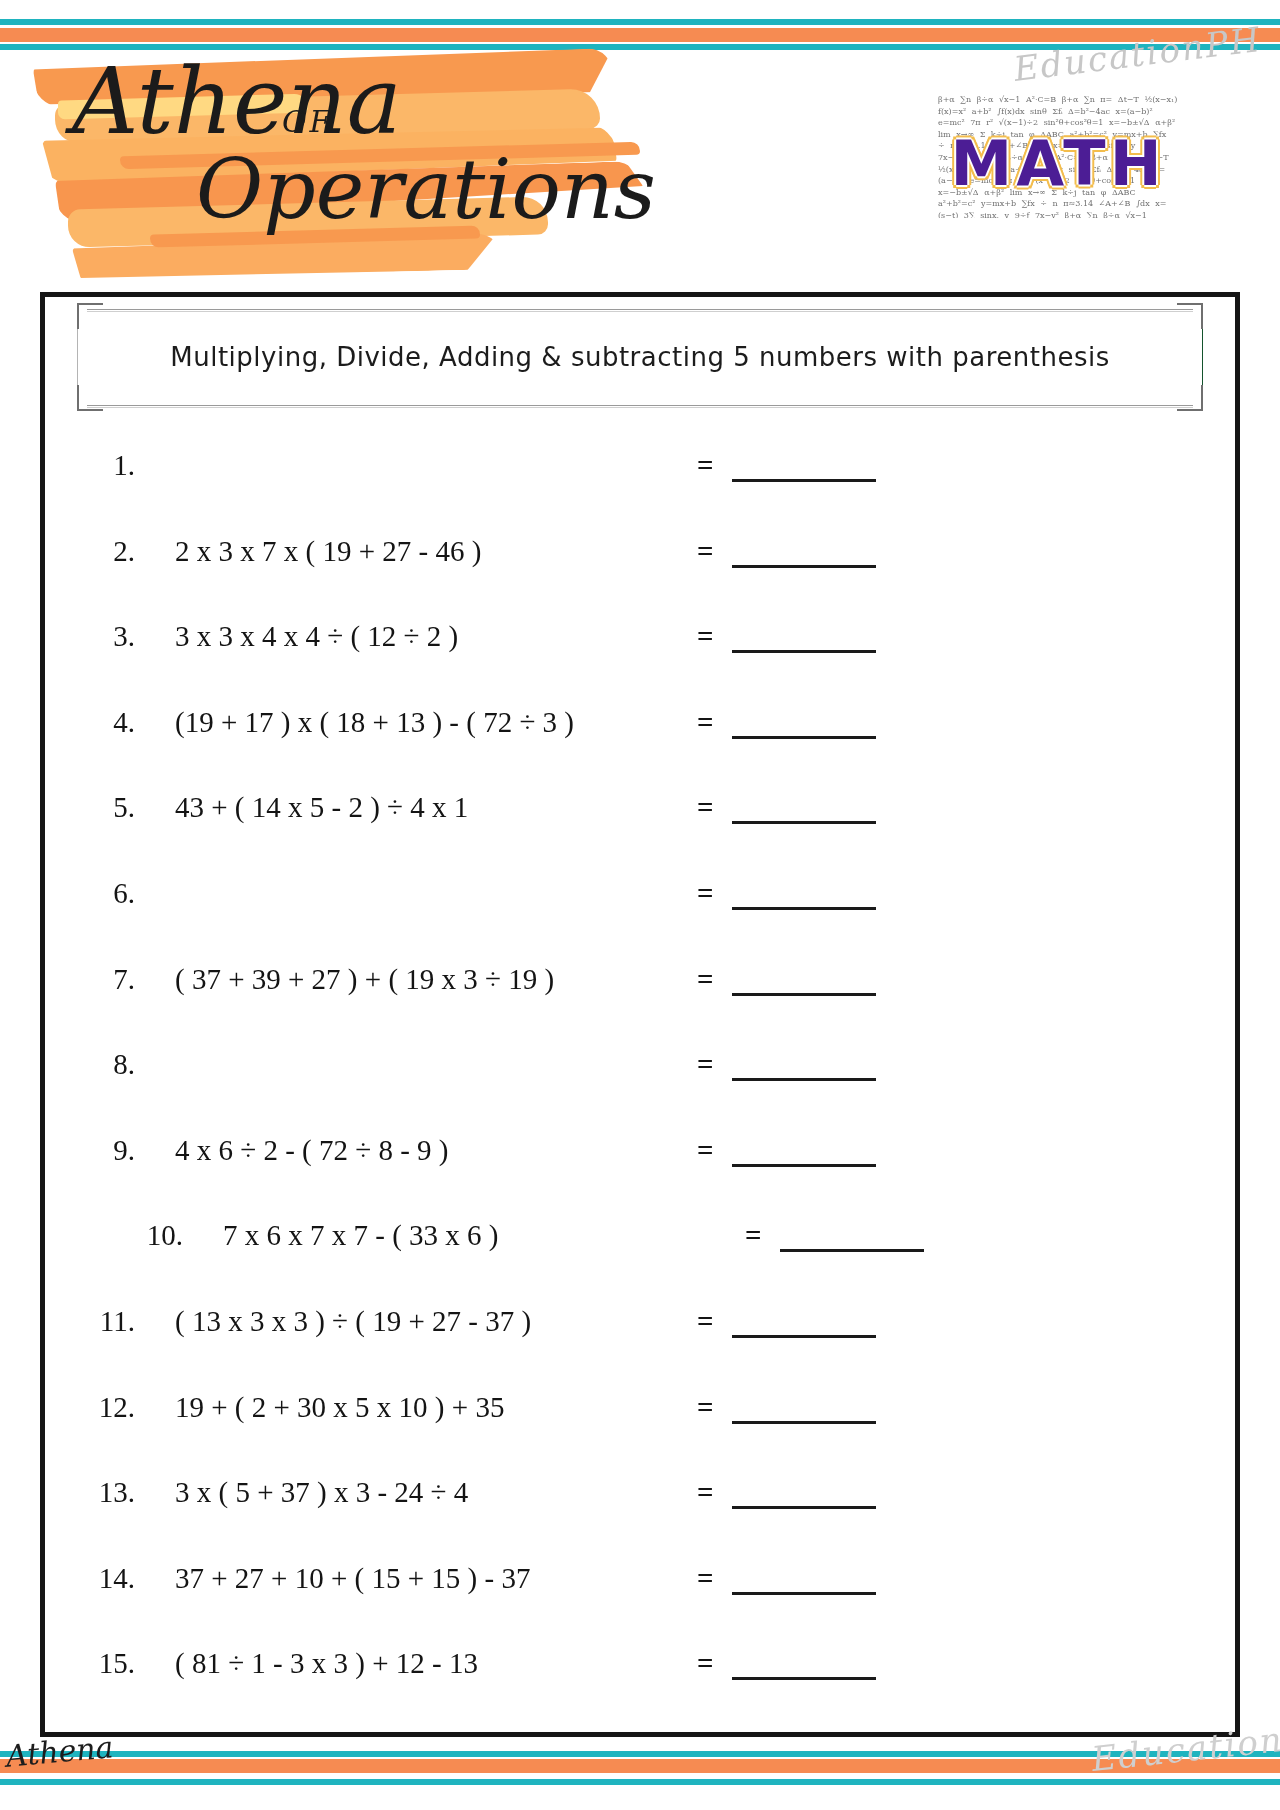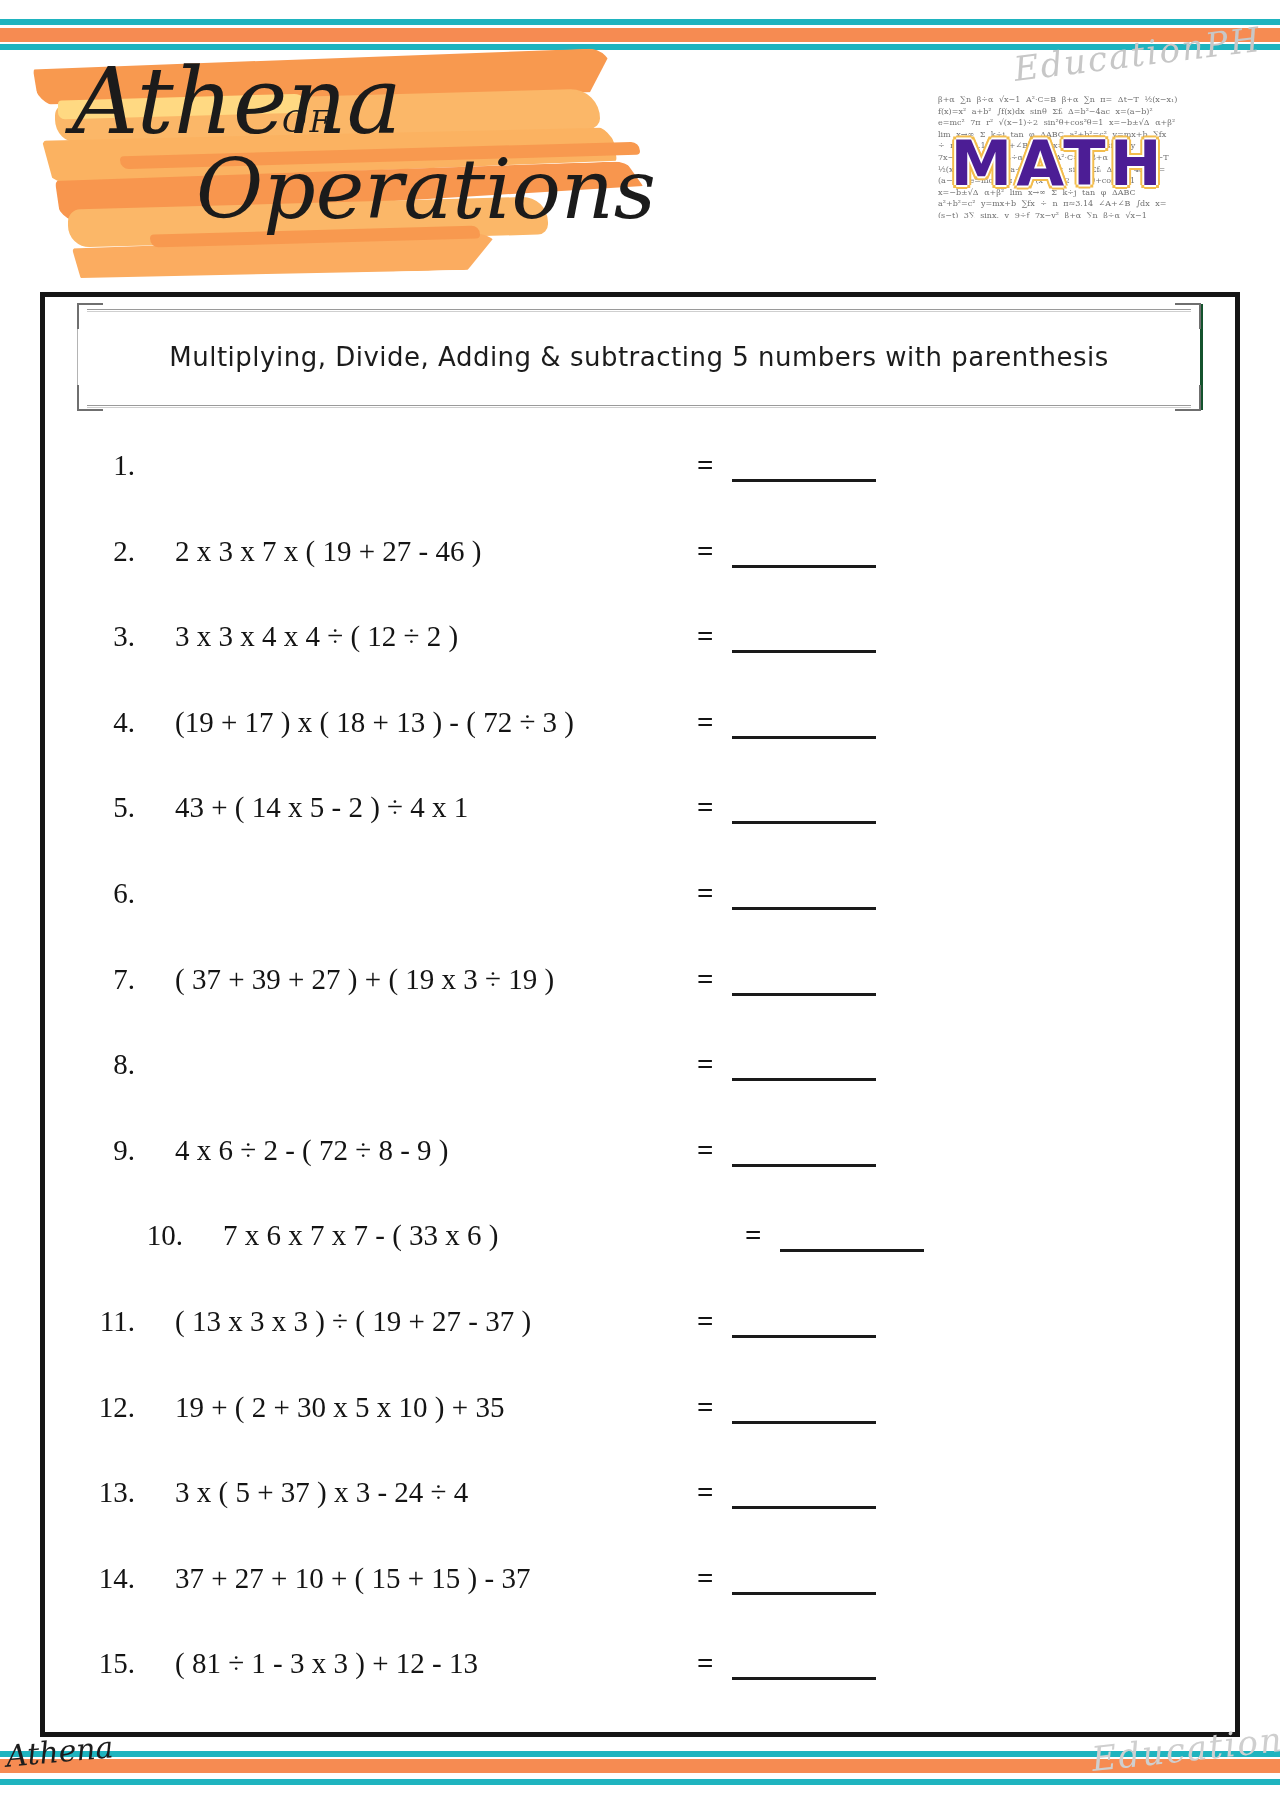--- a/index.html
+++ b/index.html
@@ -52,21 +52,21 @@
                  -2px 0 0 #fff, 2px 0 0 #fff, 0 -2px 0 #fff, 0 2px 0 #fff,
                  -4px 0 0 #f3bd4d, 4px 0 0 #f3bd4d, 0 -4px 0 #f3bd4d, 0 4px 0 #f3bd4d,
                  -3px -3px 0 #f3bd4d, 3px -3px 0 #f3bd4d, -3px 3px 0 #f3bd4d, 3px 3px 0 #f3bd4d; }
 
   
   .content-box { position:absolute; left:40px; top:292px; width:1200px; height:1445px;
                  border:5px solid #151515; background:#ffffff; }
 
   
   .title-frame { position:absolute; left:32px; top:7px; width:1126px; height:106px;
-                 border-left:1px solid #b4b4b4; border-right:3px solid #14532d; }
+                 border-left:1px solid #b4b4b4; border-right:1px solid #14532d; }
   .title-frame .dbl { position:absolute; left:9px; right:9px; height:3px;
                       border-top:1px solid #9a9a9a; border-bottom:1px solid #cfcfcf; }
   .title-frame .dbl.top { top:5px; }
   .title-frame .dbl.bot { bottom:2px; }
   .corner { position:absolute; width:26px; height:26px; }
   .corner.tl { left:-1px; top:-1px;  border-left:2px solid #6f6f6f; border-top:2px solid #6f6f6f; }
   .corner.tr { right:-1px; top:-1px; border-right:2px solid #6f6f6f; border-top:2px solid #6f6f6f; }
   .corner.bl { left:-1px; bottom:-1px;  border-left:2px solid #6f6f6f; border-bottom:2px solid #6f6f6f; }
   .corner.br { right:-1px; bottom:-1px; border-right:2px solid #6f6f6f; border-bottom:2px solid #6f6f6f; }
   .instruction { position:absolute; left:0; right:0; top:50%; transform:translateY(-50%);

